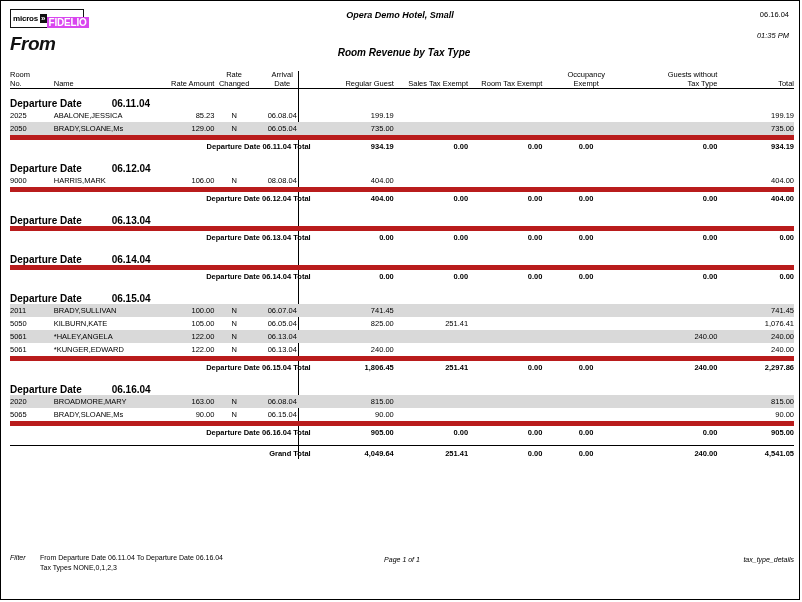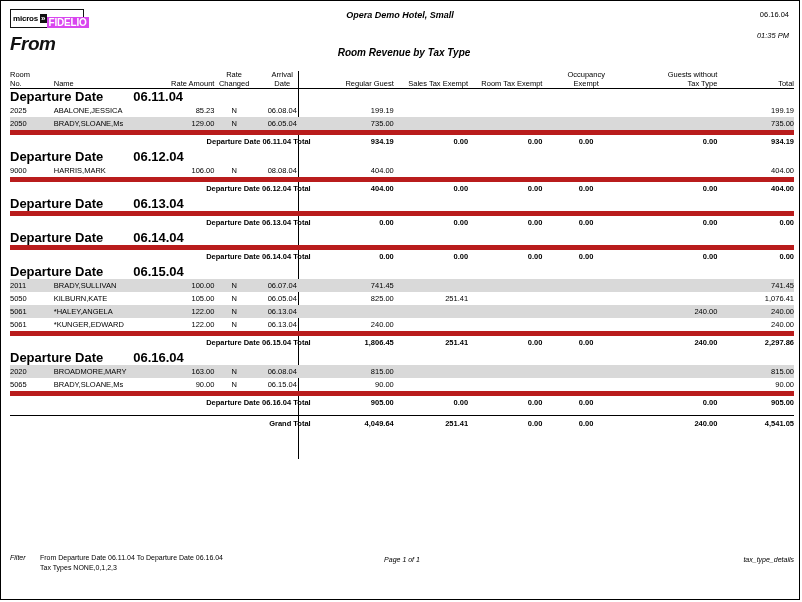--- a/index.html
+++ b/index.html
@@ -54,21 +54,21 @@
   .c-rate{width:52px;text-align:right;}
   .c-chg{width:36px;text-align:center;}
   .c-arr{width:52px;text-align:center;}
   .c-reg{width:76px;text-align:right;}
   .c-sales{width:68px;text-align:right;}
   .c-room-ex{width:68px;text-align:right;}
   .c-occ{width:80px;text-align:center;}
   .c-gwo{width:80px;text-align:right;}
   .c-total{width:70px;text-align:right;}
   td.pad-r{padding-right:2px;}
-  tr.grp-head td{padding-top:0;font-weight:bold;font-size:13px;}
+  tr.grp-head td{padding-top:9px;font-weight:bold;font-size:10px;}
   tr.grp-head td .gh-date{font-weight:bold;padding-left:30px;}
   tr.data td{height:13px;line-height:13px;}
   tr.shade td{background:#d9d9d9;}
   tr.subtotal td{
     height:14px;line-height:14px;font-weight:bold;
     border-top:5px solid #b91c1c;
   }
   tr.spacer td{height:5px;}
   tr.grand td{height:15px;line-height:15px;font-weight:bold;border-top:1px solid #000;}
   .sub-label{text-align:right;padding-right:4px;font-weight:bold;white-space:nowrap;}

